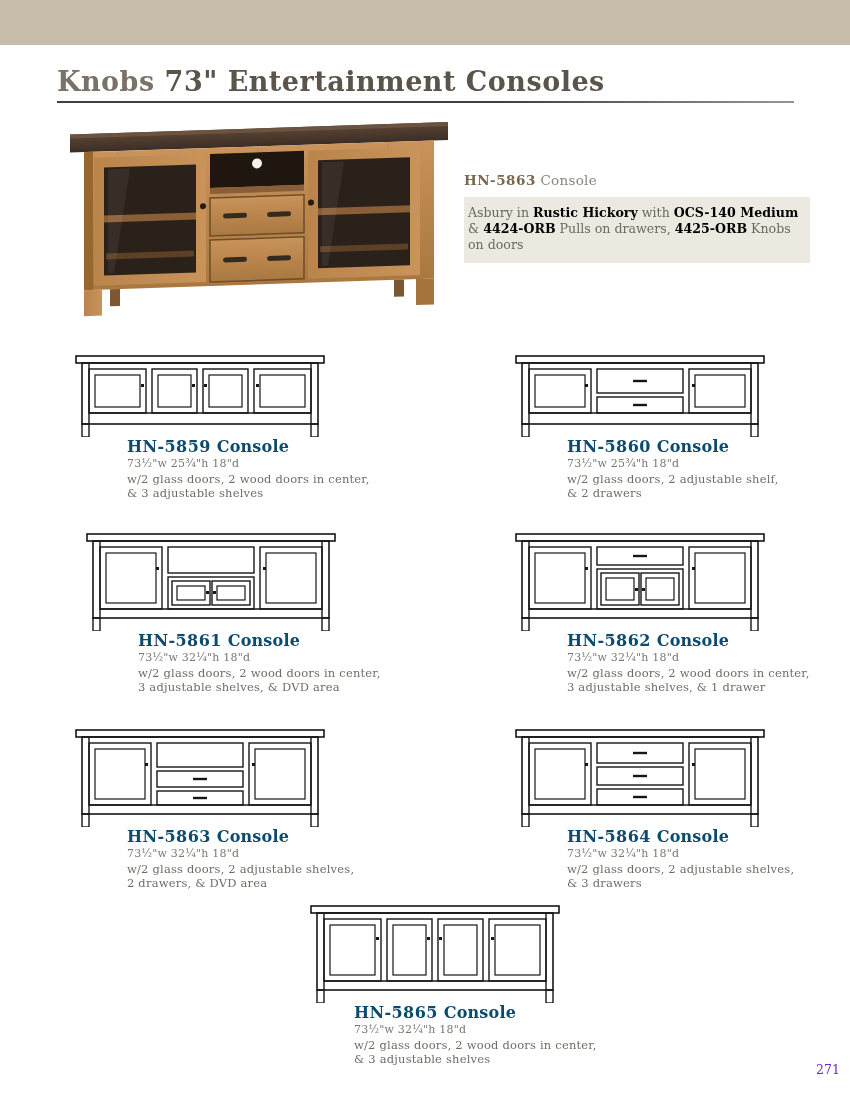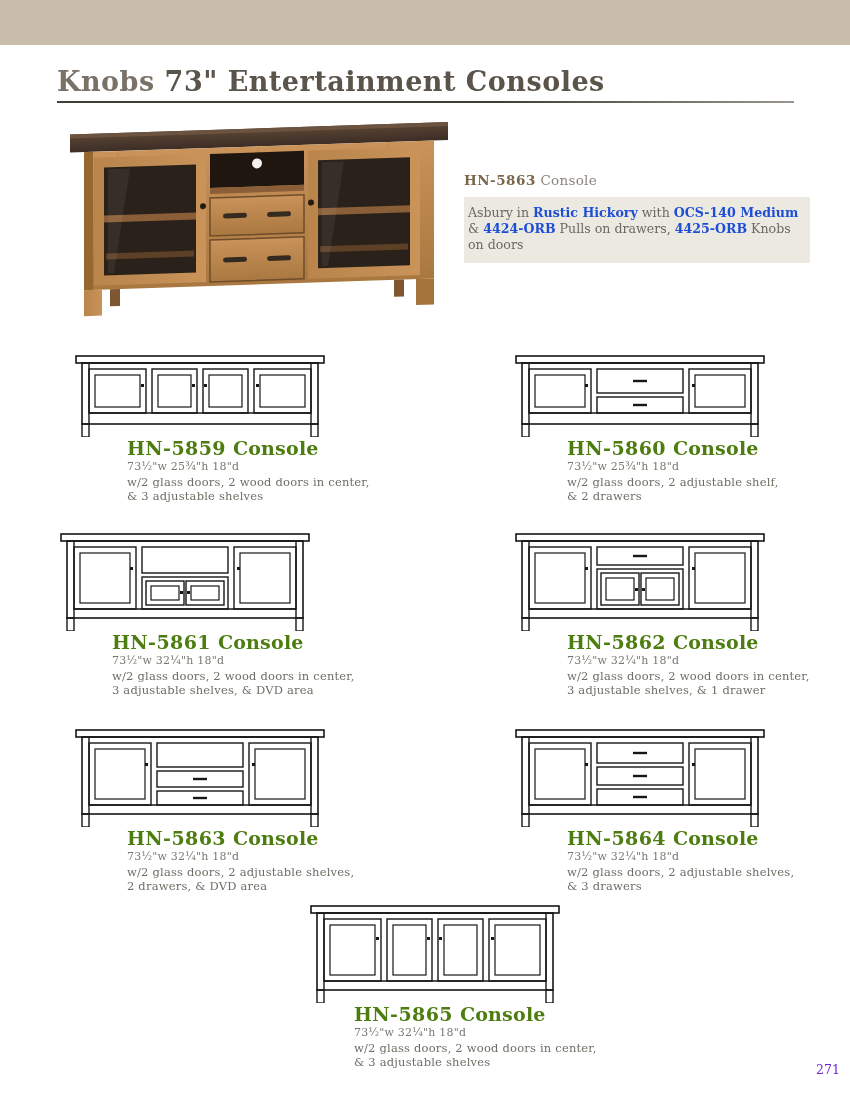--- a/index.html
+++ b/index.html
@@ -14,25 +14,25 @@
     font-size:27px;letter-spacing:.5px;color:#7a7268;white-space:nowrap;
   }
   .title .bold{font-weight:700;color:#5a544b}
   .rule{position:absolute;left:57px;top:101px;width:737px;height:2px;
     background:linear-gradient(90deg,#413d37 60%,#9a968f 100%)}
   .hero-photo{position:absolute;left:58px;top:106px;width:398px;height:214px}
   .hero-cap{position:absolute;left:464px;top:172px;width:346px}
   .hero-model{font-size:13.5px;color:#8b857a;margin-bottom:9px;letter-spacing:.3px}
   .hero-model b{color:#7a6749;letter-spacing:.5px}
   .shown-box{background:#ece9e0;padding:8px 8px 10px 4px;font-size:12.6px;line-height:16px;color:#6c6a60}
-  .shown-box .b{font-weight:700;color:#1d4ed8}
+  .shown-box .b{font-weight:700;color:#000000}
   .fig{position:absolute}
   .draw svg{display:block}
   .cap{display:block}
-  .cap-model{font-size:19px;font-weight:700;color:#4d7c0f;letter-spacing:.4px}
+  .cap-model{font-size:16px;font-weight:700;color:#0c4a6e;letter-spacing:.4px}
   .cap-model .suf{letter-spacing:.2px}
   .cap-dims{font-size:11px;color:#7a786e;margin-top:1px;letter-spacing:.2px}
   .cap-desc{font-size:11.5px;color:#6f6d64;line-height:13.5px;margin-top:3px;letter-spacing:.2px}
   .pagenum{position:absolute;left:816px;top:1062px;font-size:12.5px;color:#6d28d9}
 </style>
 </head>
 <body>
 
 <div class="band" style="background: rgb(200, 188, 171);"></div>
 
@@ -165,21 +165,21 @@
       </div>
     <figcaption class="cap" style="margin-left: 52px;">
       <div class="cap-model"><b class="m">HN-5860</b> <span class="suf">Console</span></div>
       <div class="cap-dims">73½"w 25¾"h 18"d</div>
       <div class="cap-desc">
           <div>w/2 glass doors, 2 adjustable shelf,</div>
           <div>&amp; 2 drawers</div>
         </div>
     </figcaption>
   </figure>
-    <figure class="fig" style="left: 60px; top: 531px;">
+    <figure class="fig" style="left: 86px; top: 531px;">
     <div class="draw">
         <svg width="250" height="100" viewBox="0 0 250 100">
           <rect x="1" y="3" width="248" height="7" fill="none" stroke="#161616" stroke-width="1.6"></rect>
           <rect x="7" y="10" width="236" height="77" fill="none" stroke="#161616" stroke-width="1.6"></rect>
           <rect x="7" y="87" width="7" height="13" fill="none" stroke="#161616" stroke-width="1.4"></rect>
           <rect x="236" y="87" width="7" height="13" fill="none" stroke="#161616" stroke-width="1.4"></rect>
           <line x1="14" y1="10" x2="14" y2="87" stroke="#161616" stroke-width="1.4"></line>
           <line x1="236" y1="10" x2="236" y2="87" stroke="#161616" stroke-width="1.4"></line>
           <line x1="14" y1="78" x2="236" y2="78" stroke="#161616" stroke-width="1.4"></line>
           <rect x="14" y="16" width="62" height="62" fill="none" stroke="#161616" stroke-width="1.4"></rect>

